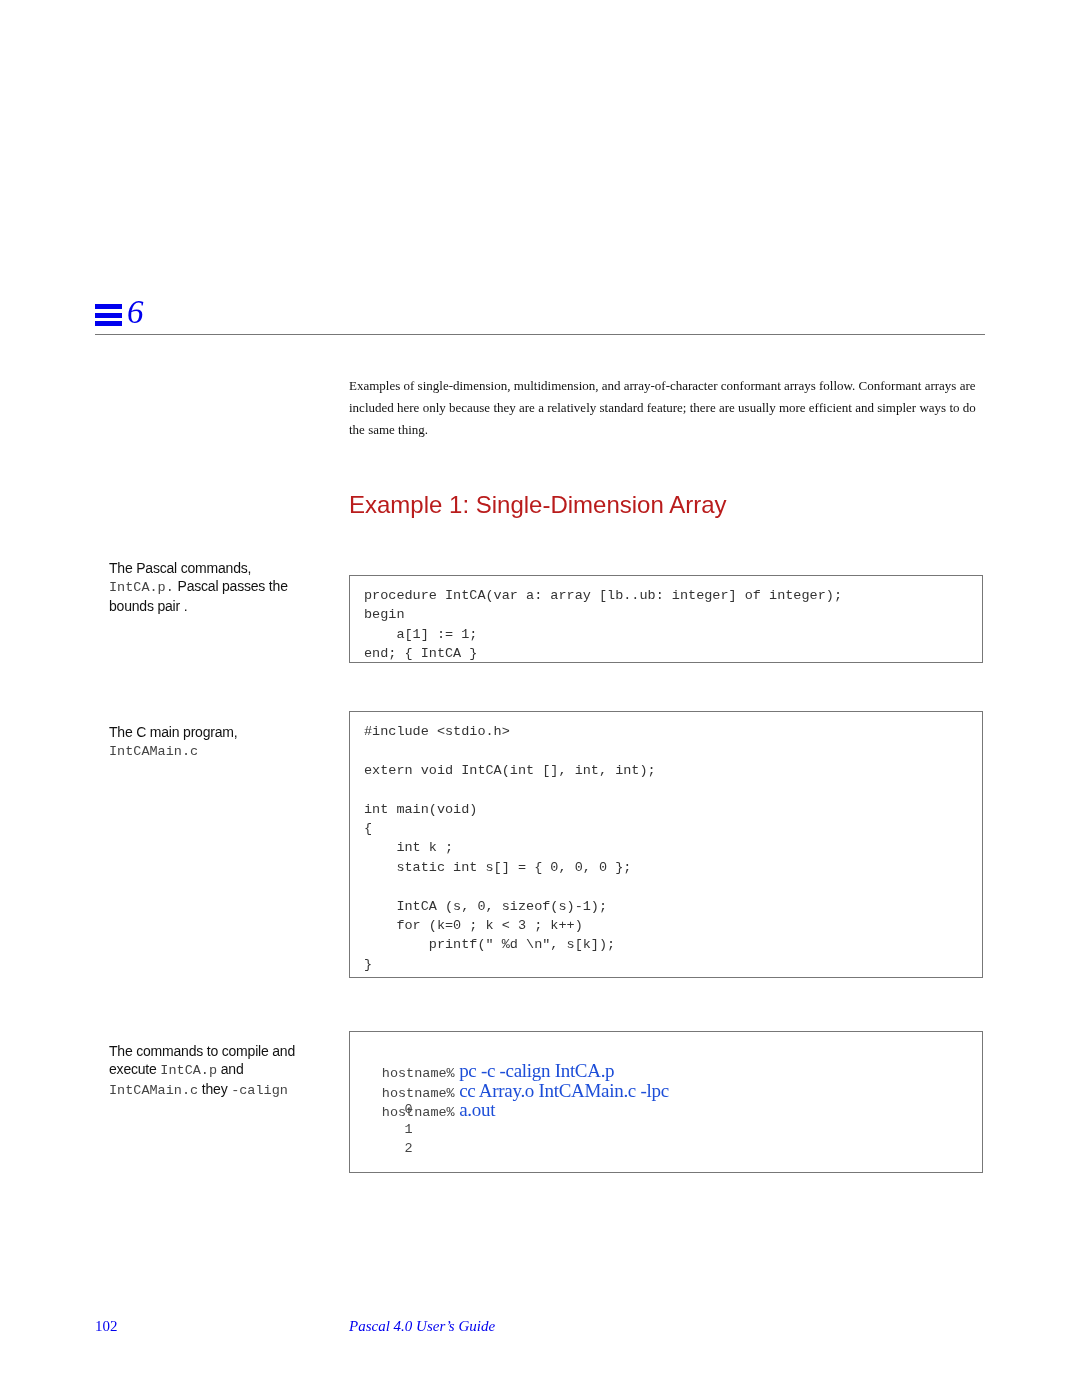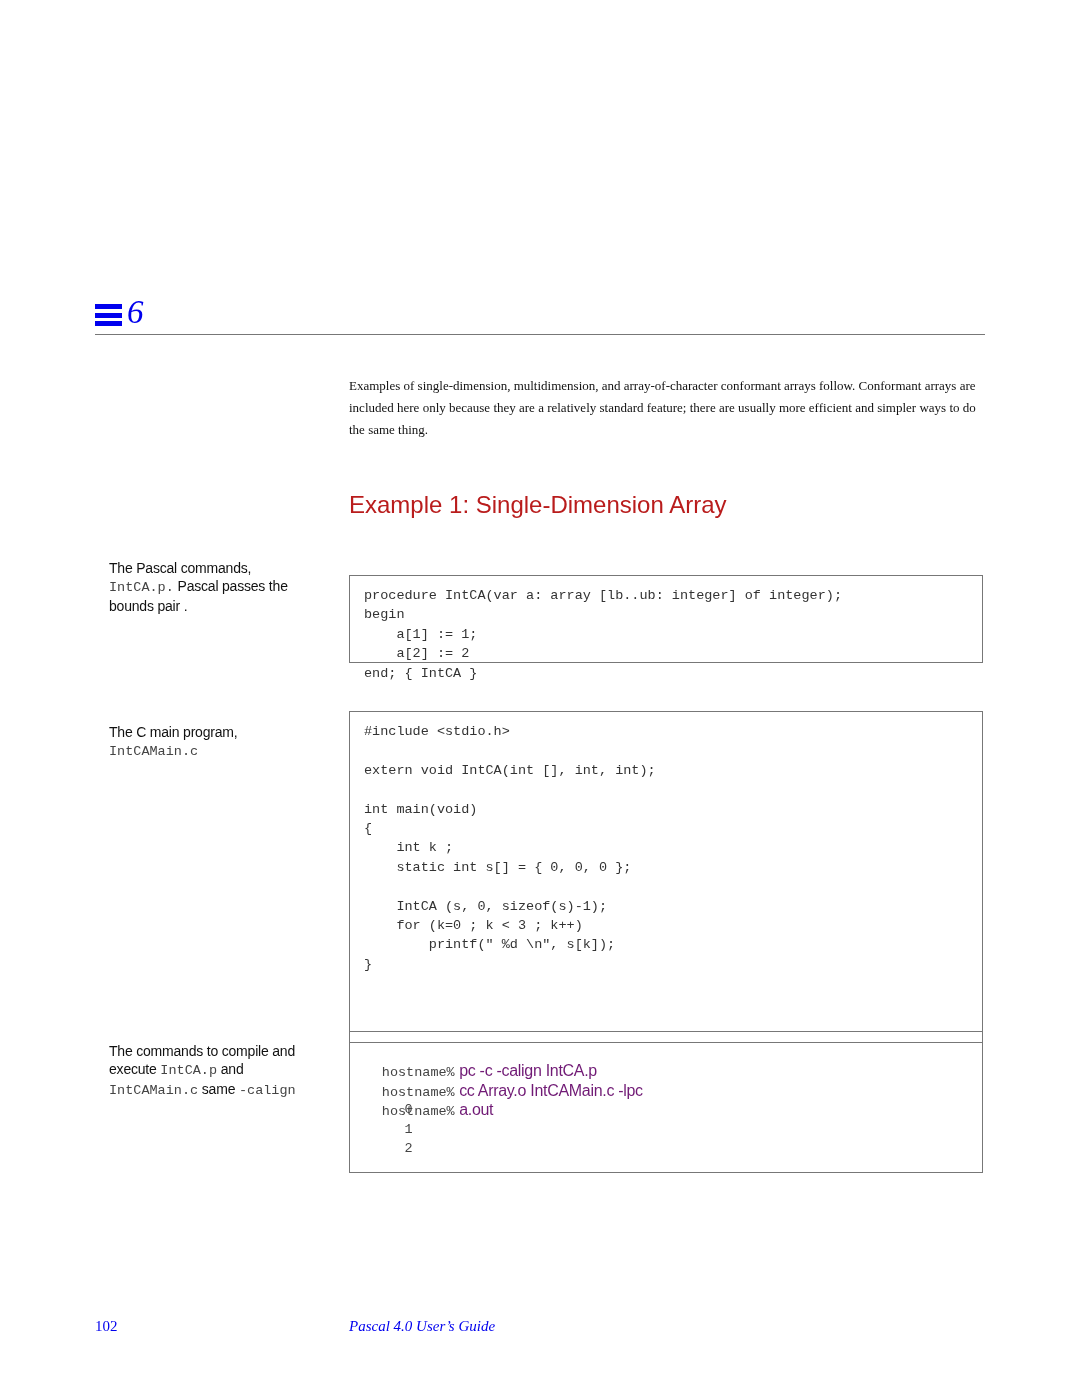--- a/index.html
+++ b/index.html
@@ -105,23 +105,23 @@
       line-height: 19.4px;
       white-space: pre;
     }
     .prompt {
       font-family: "Liberation Mono", monospace;
       font-size: 13.5px;
       color: #444444;
       text-align: center;
     }
     .cmd {
-      font-family: Liberation Sans, sans-serif;
-      font-size: 16px;
-      color: #701a75;
+      font-family: Liberation Serif, serif;
+      font-size: 19px;
+      color: #1d4ed8;
       letter-spacing: -0.3px;
     }
     .output-line {
       font-family: "Liberation Mono", monospace;
       font-size: 13.5px;
       line-height: 19.4px;
       height: 19.4px;
       color: #444444;
       white-space: pre;
     }
@@ -160,47 +160,46 @@
 <h2 class="section-heading">Example 1: Single-Dimension Array</h2>
 
 <div class="sidenote" style="top:559px;">
   <span>The Pascal commands,</span><br>
   <span class="mono-inline">IntCA.p.</span><span> Pascal passes the bounds pair .</span>
 </div>
 <div class="code-box" style="top:547px; height:88px;margin-top:28px;">
   <div class="code-line">procedure IntCA(var a: array [lb..ub: integer] of integer);</div>
   <div class="code-line">begin</div>
   <div class="code-line">    a[1] := 1;</div>
-  <div class="code-line">    a[2] := 2</div>
   <div class="code-line">end; { IntCA }</div>
 </div>
 
 <div class="sidenote" style="top:723px;">
   <span>The C main program,</span><br>
   <span class="mono-inline">IntCAMain.c</span>
 </div>
-<div class="code-box" style="top:711px; height:332px;">
+<div class="code-box" style="top:711px; height:267px;">
   <div class="code-line">#include &lt;stdio.h&gt;</div>
   <div class="code-line"></div>
   <div class="code-line">extern void IntCA(int [], int, int);</div>
   <div class="code-line"></div>
   <div class="code-line">int main(void)</div>
   <div class="code-line">{</div>
   <div class="code-line">    int k ;</div>
   <div class="code-line">    static int s[] = { 0, 0, 0 };</div>
   <div class="code-line"></div>
   <div class="code-line">    IntCA (s, 0, sizeof(s)-1);</div>
   <div class="code-line">    for (k=0 ; k &lt; 3 ; k++)</div>
   <div class="code-line">        printf(" %d \n", s[k]);</div>
   <div class="code-line">}</div>
 </div>
 
 <div class="sidenote" style="top:1042px;">
   <span>The commands to compile and execute </span><span class="mono-inline">IntCA.p</span><span> and </span><br>
-  <span class="mono-inline">IntCAMain.c</span><span> same </span><span class="mono-inline">-calign</span>
+  <span class="mono-inline">IntCAMain.c</span><span> they </span><span class="mono-inline">-calign</span>
 </div>
 <div class="code-box" style="top:1031px; height:142px;">
   <div class="cmd-line">
     <span class="prompt">hostname%</span> <span class="cmd">pc -c -calign IntCA.p</span>
   </div>
   <div class="cmd-line">
     <span class="prompt">hostname%</span> <span class="cmd">cc Array.o IntCAMain.c -lpc</span>
   </div>
   <div class="cmd-line">
     <span class="prompt">hostname%</span> <span class="cmd">a.out</span>

